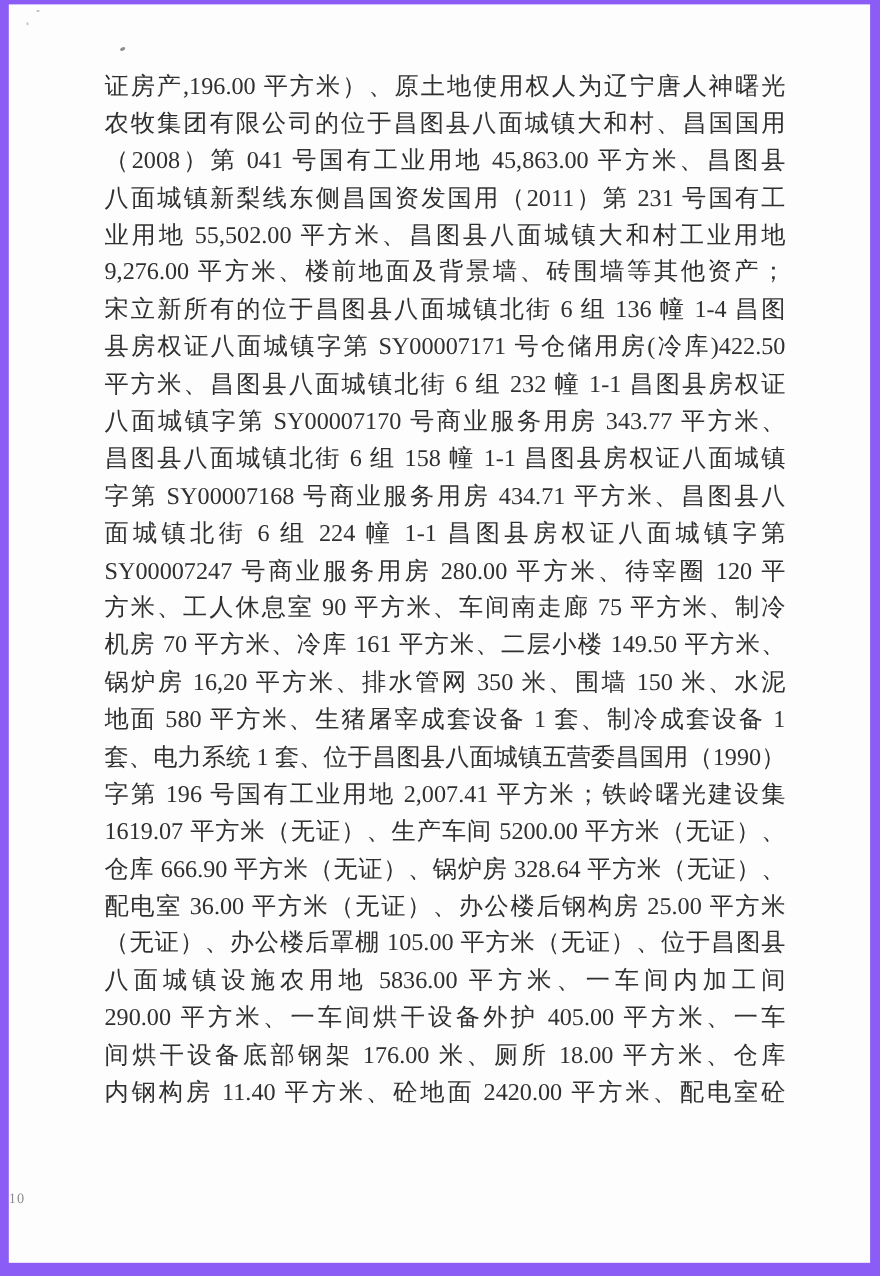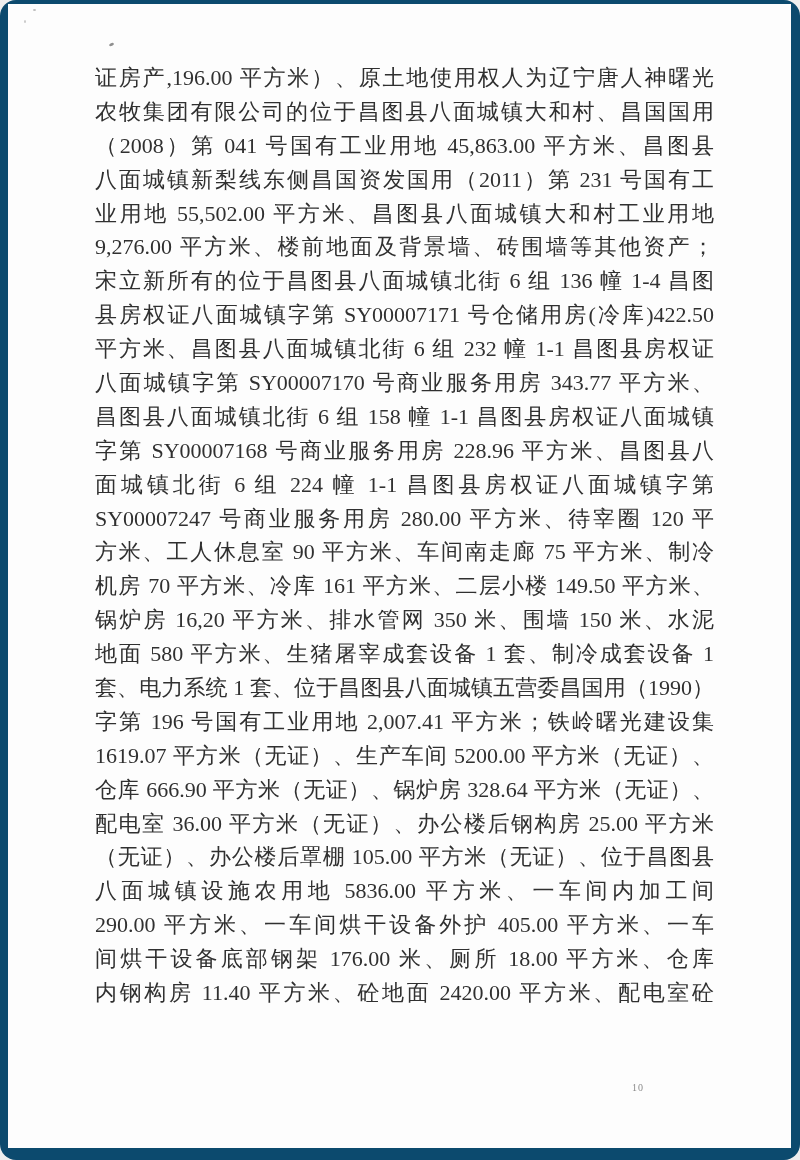--- a/index.html
+++ b/index.html
@@ -7,22 +7,21 @@
     width: 800px;
     height: 1160px;
     background: #eeeeee;
     font-family: "Liberation Serif", "DejaVu Serif", serif;
     overflow: hidden;
   }
   .scan-frame {
     position: relative;
     width: 800px;
     height: 1160px;
-    background: #0c4a6e;
-    border-radius: 16px;
+    background: #8b5cf6;
   }
   .page {
     position: absolute;
     left: 8px;
     top: 4px;
     width: 783px;
     height: 1144px;
     background: #fdfdfd;
   }
   .text-block {
@@ -42,22 +41,22 @@
     text-justify: inter-character;
     white-space: normal;
     overflow: hidden;
   }
   .page-number {
     position: absolute;
     left: 0;
     top: 1078px;
     width: 636px;
     height: 16px;
-    text-align: right;
-    font-size: 10px;
+    text-align: left;
+    font-size: 13px;
     letter-spacing: 1px;
     color: #8a8a8a;
   }
   .speck {
     position: absolute;
     border-radius: 50%;
   }
   .speck-1 { left: 25px; top: 5px;  width: 3px; height: 2px; background: #bdbdbd; }
   .speck-2 { left: 16px; top: 16px; width: 2px; height: 3px; background: #c9c9c9; }
   .speck-3 { left: 101px; top: 39px; width: 5px; height: 3px; background: #8f8f8f; transform: rotate(-25deg); }
@@ -76,21 +75,21 @@
       <div class="line">农牧集团有限公司的位于昌图县八面城镇大和村、昌国国用</div>
       <div class="line">（2008）第 041 号国有工业用地 45,863.00 平方米、昌图县</div>
       <div class="line">八面城镇新梨线东侧昌国资发国用（2011）第 231 号国有工</div>
       <div class="line">业用地 55,502.00 平方米、昌图县八面城镇大和村工业用地</div>
       <div class="line">9,276.00 平方米、楼前地面及背景墙、砖围墙等其他资产；</div>
       <div class="line">宋立新所有的位于昌图县八面城镇北街 6 组 136 幢 1-4 昌图</div>
       <div class="line">县房权证八面城镇字第 SY00007171 号仓储用房(冷库)422.50</div>
       <div class="line">平方米、昌图县八面城镇北街 6 组 232 幢 1-1 昌图县房权证</div>
       <div class="line">八面城镇字第 SY00007170 号商业服务用房 343.77 平方米、</div>
       <div class="line">昌图县八面城镇北街 6 组 158 幢 1-1 昌图县房权证八面城镇</div>
-      <div class="line">字第 SY00007168 号商业服务用房 228.96 平方米、昌图县八</div>
+      <div class="line">字第 SY00007168 号商业服务用房 434.71 平方米、昌图县八</div>
       <div class="line">面城镇北街 6 组 224 幢 1-1 昌图县房权证八面城镇字第</div>
       <div class="line">SY00007247 号商业服务用房 280.00 平方米、待宰圈 120 平</div>
       <div class="line">方米、工人休息室 90 平方米、车间南走廊 75 平方米、制冷</div>
       <div class="line">机房 70 平方米、冷库 161 平方米、二层小楼 149.50 平方米、</div>
       <div class="line">锅炉房 16,20 平方米、排水管网 350 米、围墙 150 米、水泥</div>
       <div class="line">地面 580 平方米、生猪屠宰成套设备 1 套、制冷成套设备 1</div>
       <div class="line">套、电力系统 1 套、位于昌图县八面城镇五营委昌国用（1990）</div>
       <div class="line">字第 196 号国有工业用地 2,007.41 平方米；铁岭曙光建设集</div>
       <div class="line">1619.07 平方米（无证）、生产车间 5200.00 平方米（无证）、</div>
       <div class="line">仓库 666.90 平方米（无证）、锅炉房 328.64 平方米（无证）、</div>

